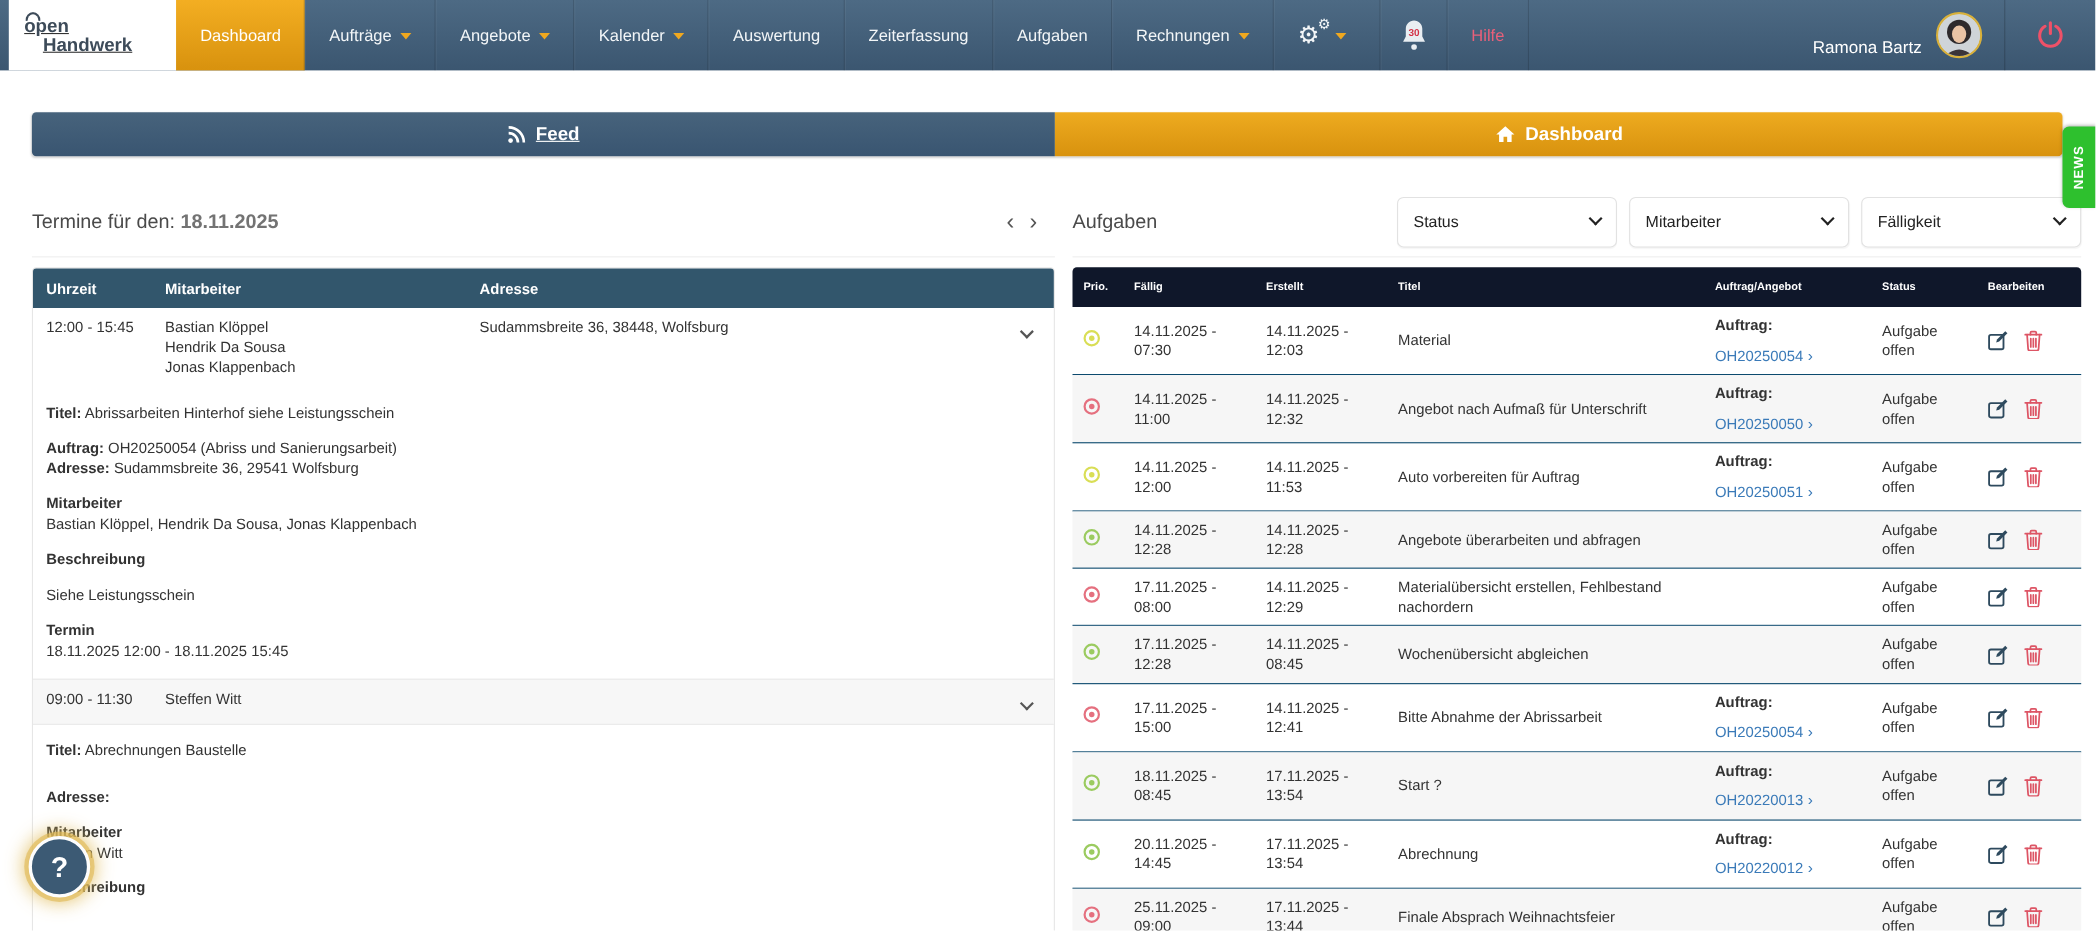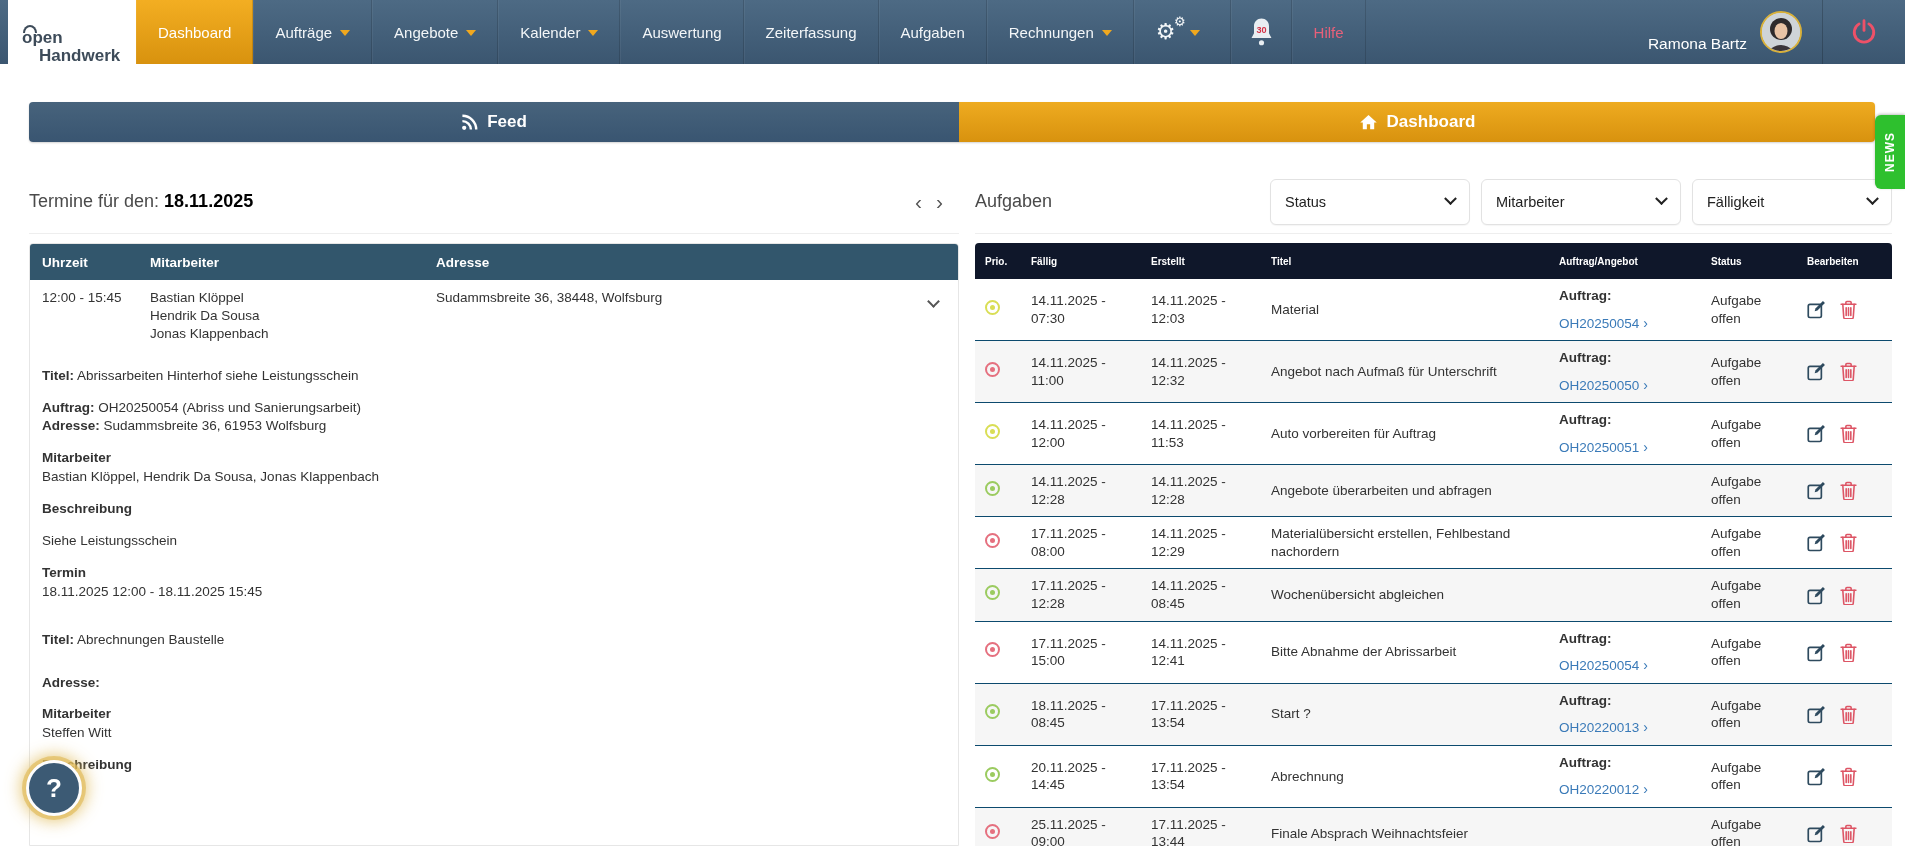--- a/index.html
+++ b/index.html
@@ -4,22 +4,22 @@
 <style>
   * { margin:0; padding:0; box-sizing:border-box; }
   html,body { width:1905px; height:846px; }
   body { position:relative; overflow:hidden; background:#fff;
          font-family:"Liberation Sans", sans-serif; color:#333; }
   a { text-decoration:none; color:inherit; cursor:pointer; }
 
   
   .nav { position:absolute; top:0; left:0; width:100%; height:64px;
          background:linear-gradient(180deg,#4d6a84,#3b5670); display:flex; align-items:stretch; }
-  .logo-box { width:128px; margin-left:8px; background:#fff; display:flex; flex-direction:column;
-              justify-content:flex-end; padding-left:14px; line-height:1.02; }
+  .logo-box { width:152px; margin-left:8px; background:#fff; display:flex; flex-direction:column;
+              justify-content:center; padding-left:14px; line-height:1.02;text-decoration:underline; }
   .logo-l1 { font-weight:bold; font-size:17px; color:#3d4b59; position:relative; width:max-content; }
   .logo-l1::before { content:""; position:absolute; left:1px; top:-4px; width:10px; height:6px;
                      border:2px solid #3d4b59; border-bottom:none; border-radius:50% 50% 0 0/100% 100% 0 0; }
   .logo-l2 { font-weight:bold; font-size:17px; color:#3d4b59;margin-left:17px; }
   .nav-item { display:flex; align-items:center; padding:0 21px; color:#f3f6f8; font-size:15px;
               border-right:1px solid rgba(0,0,0,.14); border-left:1px solid rgba(255,255,255,.05); }
   .nav-item.active { background:linear-gradient(180deg,#f3ae22,#d8920e); color:#fff; }
   .caret { width:0; height:0; border-left:5px solid transparent; border-right:5px solid transparent;
            border-top:6px solid #f0a81f; margin-left:8px; margin-top:2px; }
   .gear-wrap { position:relative; font-size:22px; line-height:1; }
@@ -33,35 +33,35 @@
   .avatar { width:42px; height:42px; border-radius:50%; border:2px solid #d9b13b; overflow:hidden;
             background:#cfd8de; display:block; }
   .power { display:flex; align-items:center; padding:0 28px; align-self:stretch;
            border-left:1px solid rgba(0,0,0,.2); }
 
   
   .bars { position:absolute; top:102px; left:29px; width:1846px; height:40px; display:flex;
           border-radius:4px; box-shadow:0 1px 2px rgba(0,0,0,.18); }
   .bar { display:flex; align-items:center; justify-content:center; gap:9px; color:#fff;
          font-size:17px; font-weight:bold; }
-  .bar-feed { width:930px; background:linear-gradient(180deg,#47637c,#395571); border-radius:4px 0 0 4px; }
+  .bar-feed { width:930px; background:linear-gradient(180deg,#47637c,#395571); border-radius:4px 0 0 4px;text-decoration:underline; }
   .bar-dash { flex:1; background:linear-gradient(180deg,#eeab20,#d8920e); border-radius:0 4px 4px 0; }
   .news-tab { position:absolute; top:115px; right:0; width:30px; height:74px; background:#2ec02e;
               color:#fff; font-weight:bold; font-size:12px; letter-spacing:1px; z-index:9;
               display:flex; align-items:center; justify-content:center;
               writing-mode:vertical-rl; transform:rotate(180deg); border-radius:0 6px 6px 0;
               box-shadow:0 1px 3px rgba(0,0,0,.25); }
 
   
   .col-head { position:absolute; top:170px; height:64px; border-bottom:1px solid #eee;
               display:flex; align-items:center; }
   .col-head.left { left:29px; width:930px; }
   .col-head.right { left:975px; width:917px; }
   .col-head h2 { font-size:18px; font-weight:400; color:#4a4a4a; }
-  .col-head h2 b { color:#000000; }
+  .col-head h2 b { color:#737373; }
   .pager { margin-left:auto; display:flex; gap:14px; color:#555; font-size:21px; padding-right:16px; }
   .pager a { line-height:1; }
   .filters { margin-left:auto; display:flex; gap:11px; }
   .fselect { width:200px; height:46px; border:1px solid #e2e2e2; border-radius:6px; background:#fff;
              display:flex; align-items:center; padding:0 14px; font-size:14.5px; color:#222;
              box-shadow:0 1px 1px rgba(0,0,0,.04); cursor:pointer; }
   .sel-chev { margin-left:auto; width:9px; height:9px; border-right:2px solid #222;
               border-bottom:2px solid #222; transform:rotate(45deg) translate(-2px,-2px); }
 
   
@@ -230,34 +230,40 @@
   </div>
   <div class="appt-details">
     <div class="dblock">
       <span class="bl">Titel:</span>
       <span>Abrissarbeiten Hinterhof siehe Leistungsschein</span>
     </div>
     <div class="dblock">
       <div><span class="bl">Auftrag:</span>
         <span>OH20250054 (Abriss und Sanierungsarbeit)</span></div>
       <div><span class="bl">Adresse:</span>
-        <span>Sudammsbreite 36, 61953 Wolfsburg</span></div>
+        <span>Sudammsbreite 36, 29541 Wolfsburg</span></div>
     </div>
     <div class="dblock">
       <div class="bl">Mitarbeiter</div>
       <div>Bastian Klöppel, Hendrik Da Sousa, Jonas Klappenbach</div>
     </div>
     <div class="dblock bl">Beschreibung</div>
     <div class="dblock">Siehe Leistungsschein</div>
     <div class="dblock">
       <div class="bl">Termin</div>
       <div>18.11.2025 12:00 - 18.11.2025 15:45</div>
     </div>
   </div>
 
+  <div class="appt-row second">
+    <div>09:00 - 11:30</div>
+    <div class="pre">Steffen Witt</div>
+    <div></div>
+    <div class="c-chev"><span class="chev-down"></span></div>
+  </div>
   <div class="appt-details">
     <div class="dblock">
       <span class="bl">Titel:</span>
       <span>Abrechnungen Baustelle</span>
     </div>
     <div class="dblock" style="margin-top:24px;">
       <span class="bl">Adresse:</span>
       <span></span>
     </div>
     <div class="dblock">

